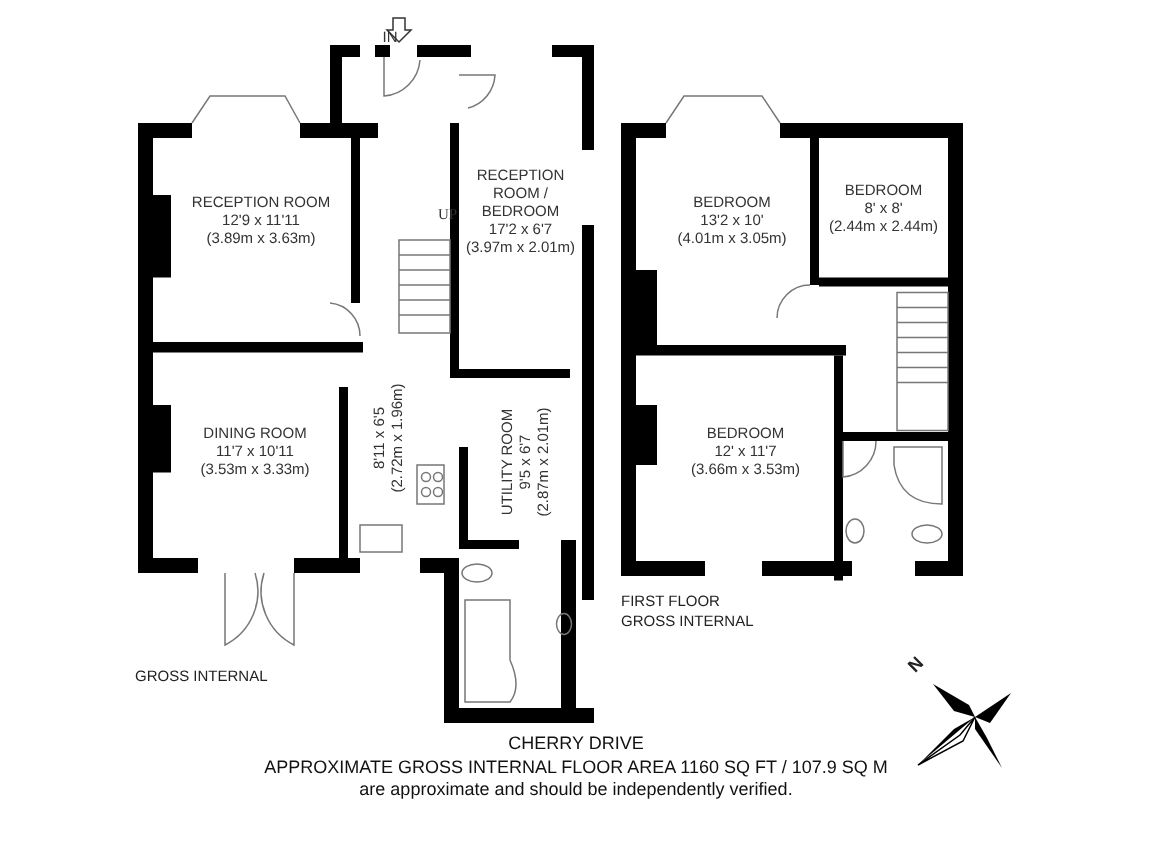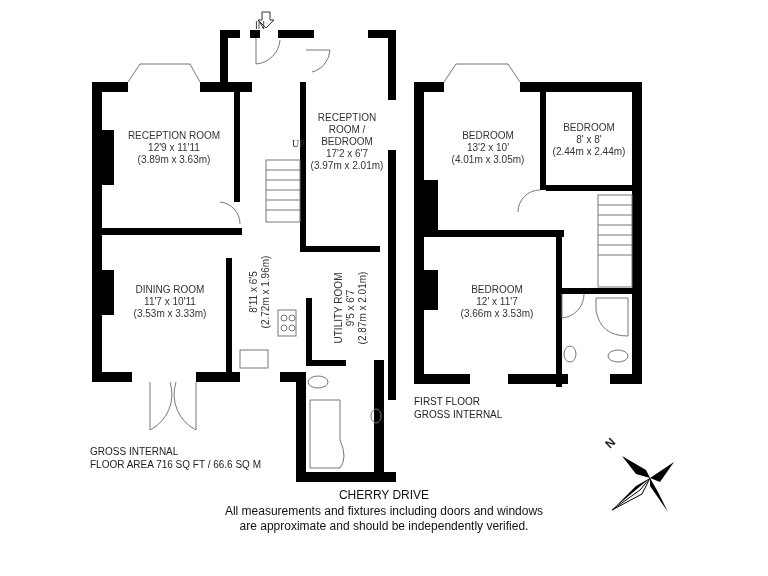--- a/index.html
+++ b/index.html
@@ -156,26 +156,25 @@
   <div>(2.44m x 2.44m)</div>
 </div>
 <div class="lbl" style="left:438px;top:284px;width:118px;">
   <div>BEDROOM</div>
   <div>12' x 11'7</div>
   <div>(3.66m x 3.53m)</div>
 </div>
 
 <div class="area" style="left:90px;top:446px;">
   <div>GROSS INTERNAL</div>
-  <div>FLOOR AREA 716 SQ FT / 66.6 SQ M</div>
 </div>
 <div class="area" style="left:414px;top:396px;">
   <div>FIRST FLOOR</div>
   <div>GROSS INTERNAL</div>
 </div>
 
 <div class="north" style="left:606px;top:436px;">N</div>
 
 <div class="footer">
   <div>CHERRY DRIVE</div>
-  <div>All measurements and fixtures including doors and windows</div>
+  <div>APPROXIMATE GROSS INTERNAL FLOOR AREA 1160 SQ FT / 107.9 SQ M</div>
   <div>are approximate and should be independently verified.</div>
 </div>
 
 </body></html>

